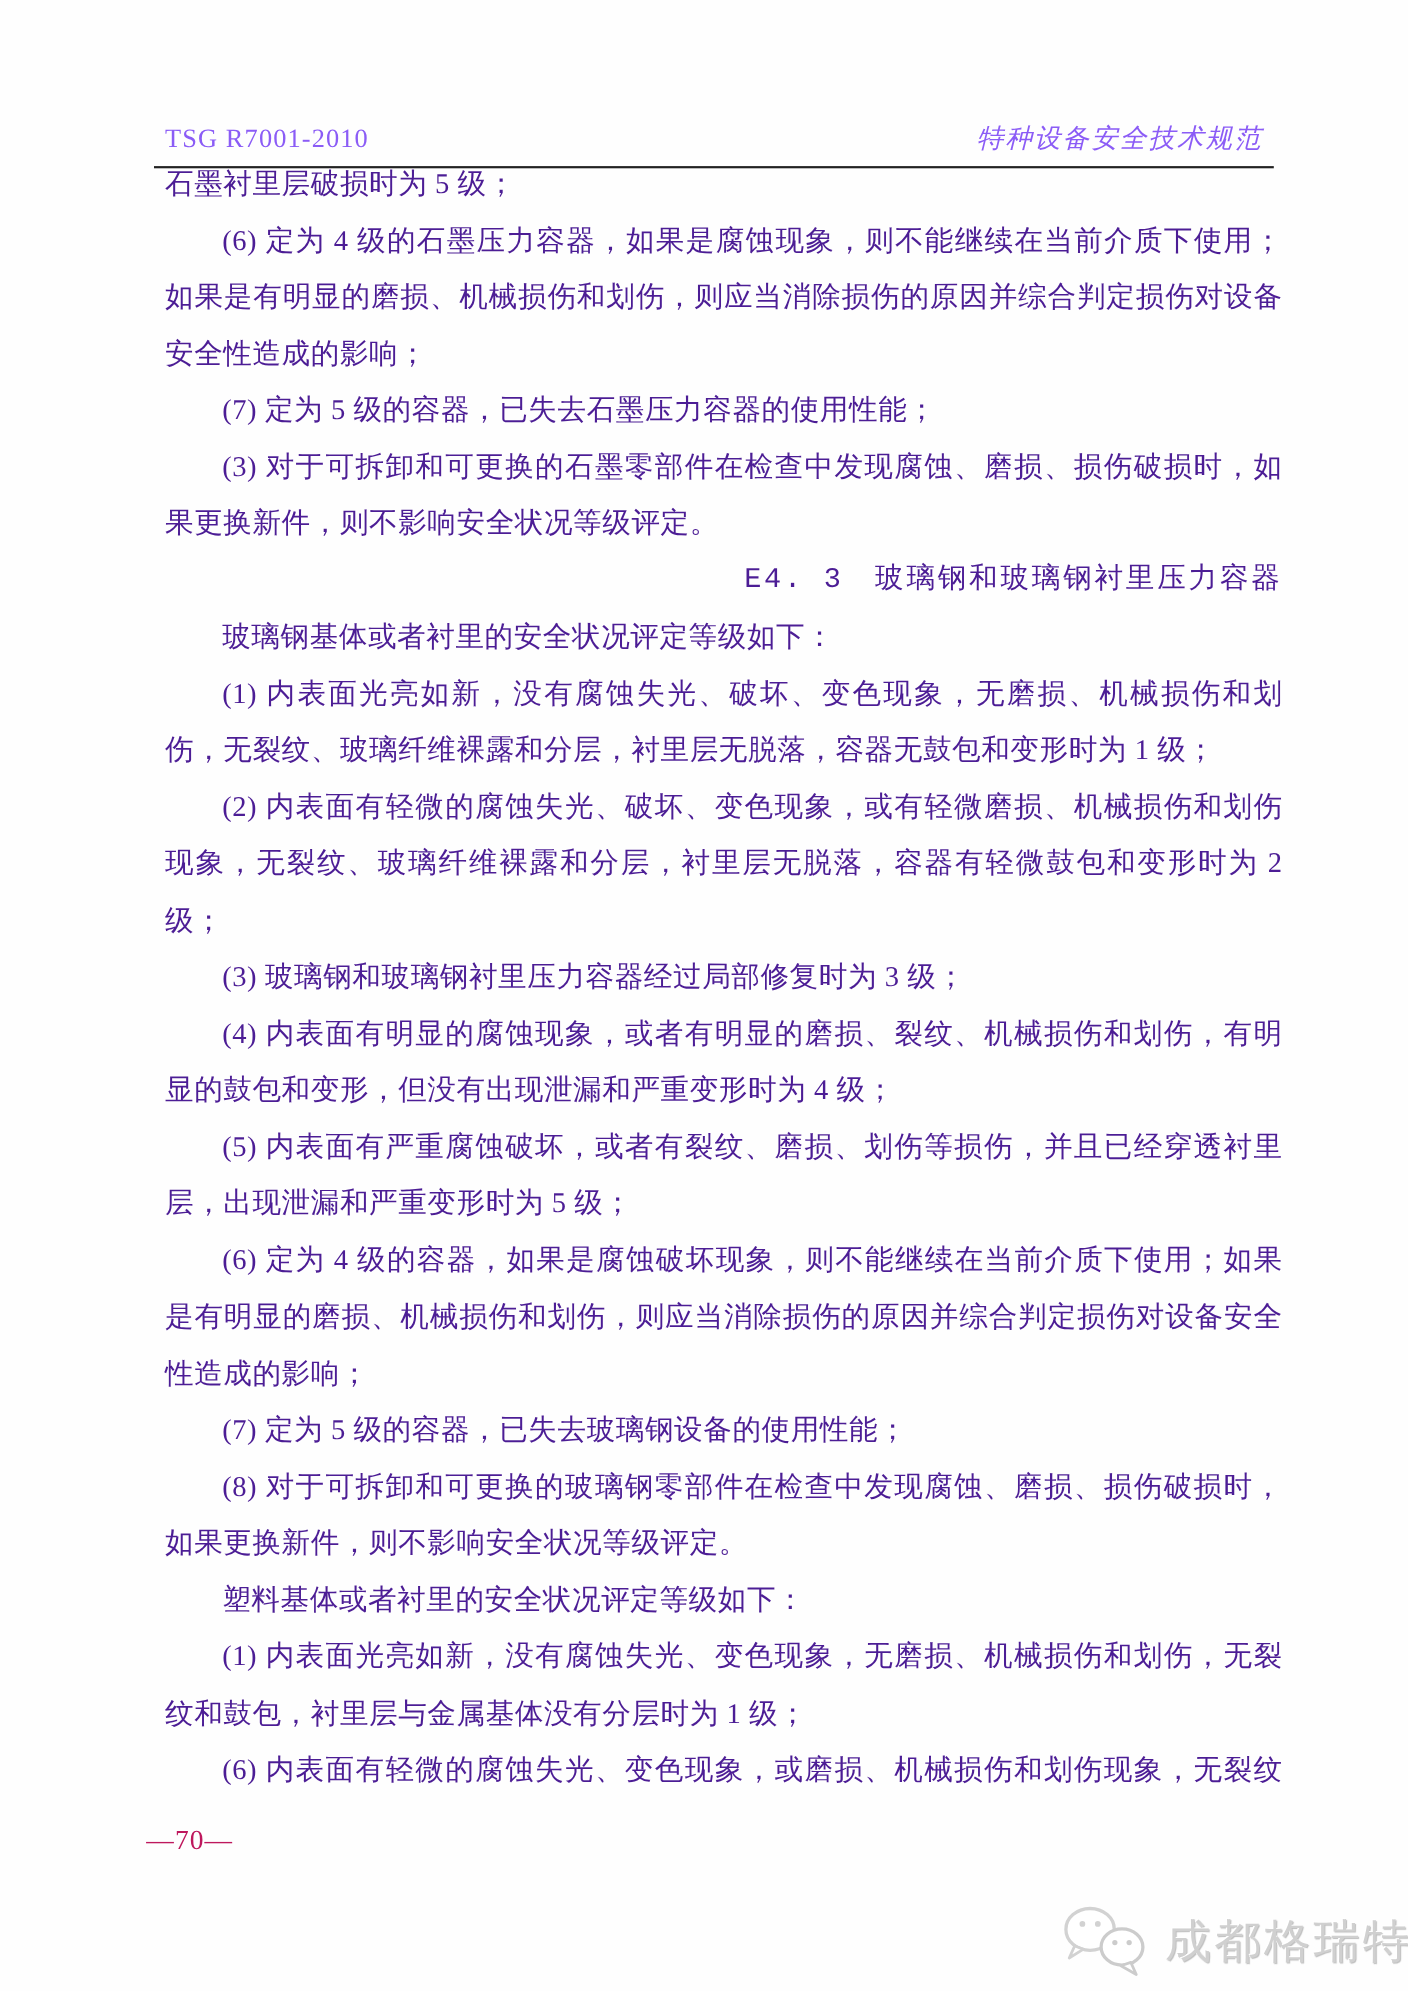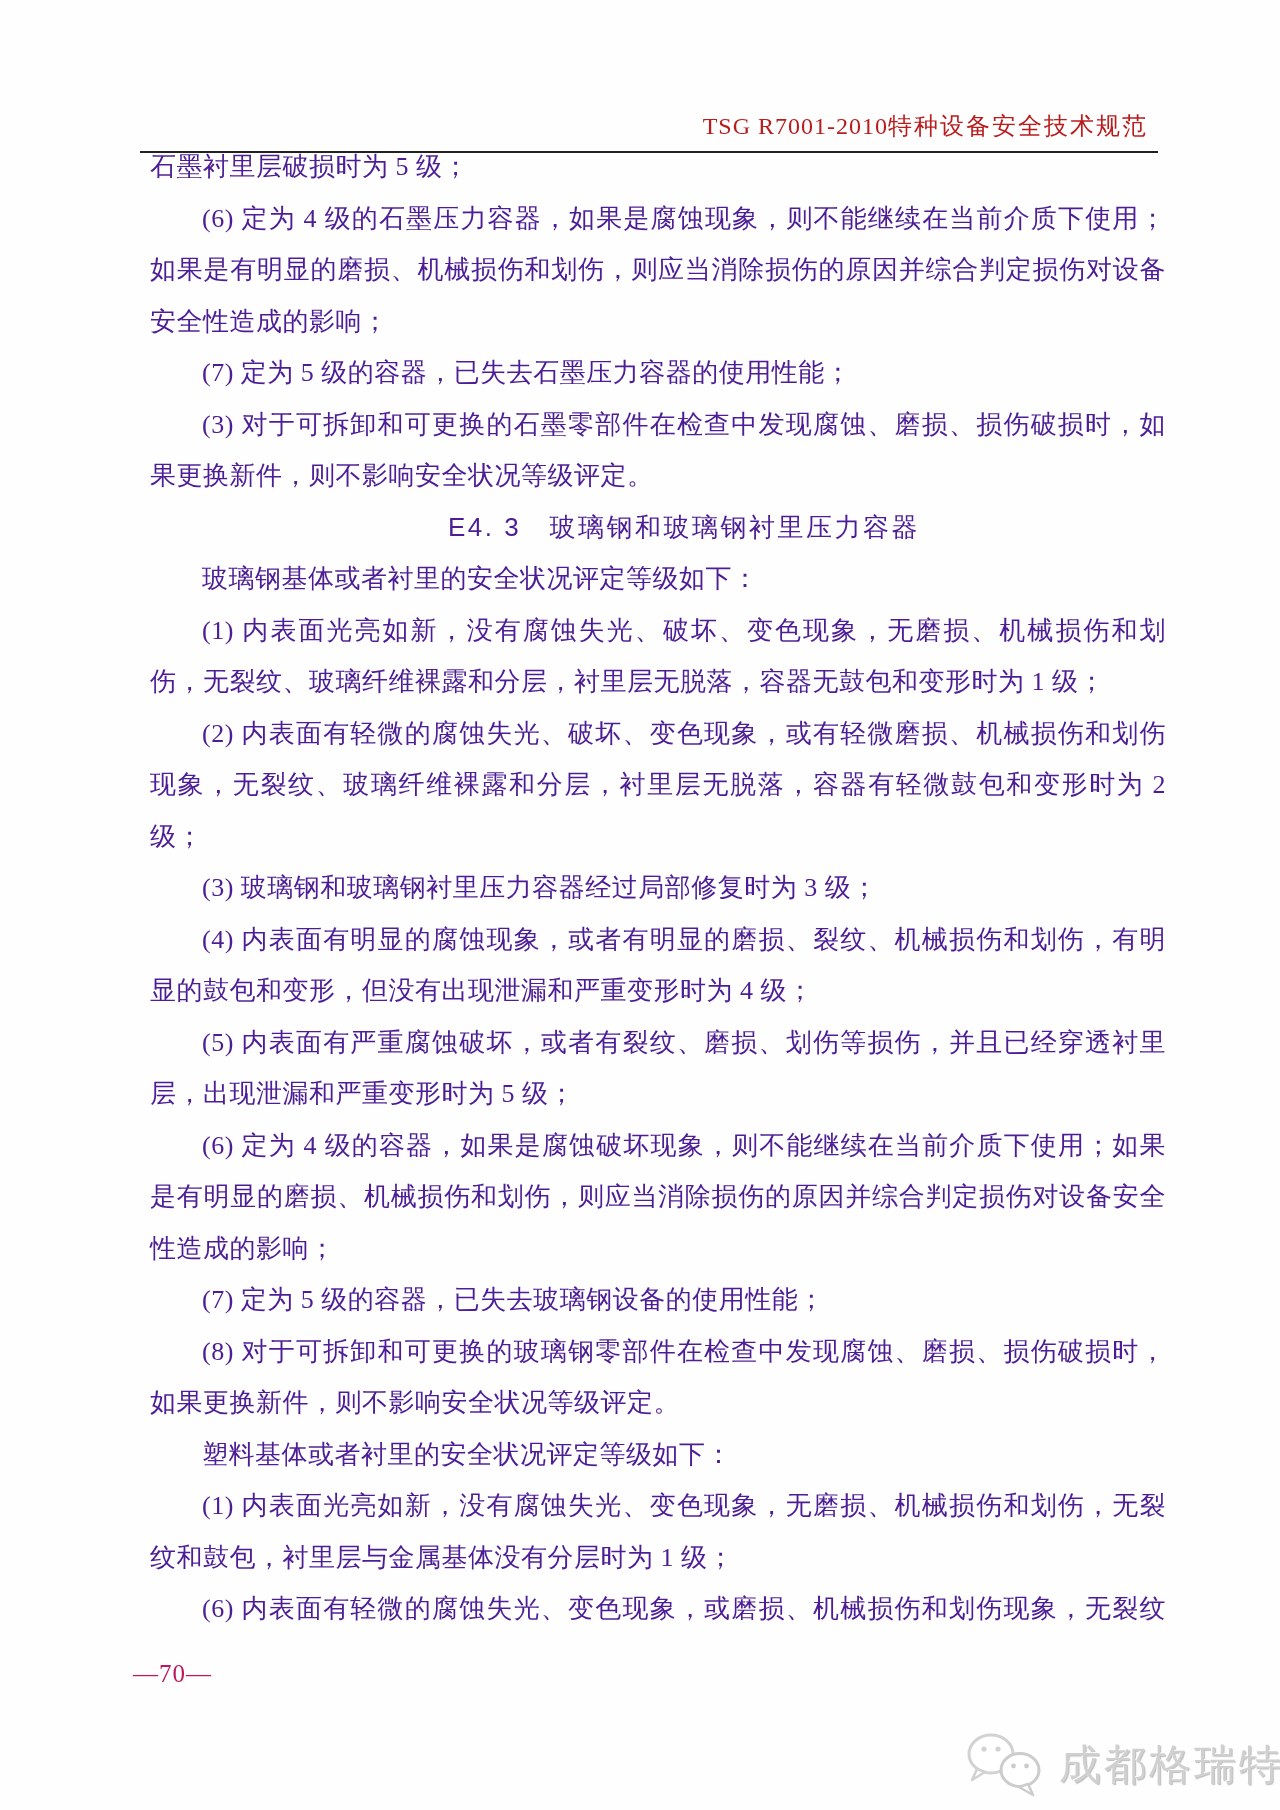--- a/index.html
+++ b/index.html
@@ -13,28 +13,28 @@
   .page {
     position: relative;
     width: 1280px; height: 1810px;
     background: #fefefe;
   }
   
   .header {
     position: absolute;
     top: 110px; left: 150px; right: 132px;
     display: flex;
-    justify-content: flex-end;
+    justify-content: space-between;
     align-items: baseline;
     font-size: 24px;
     letter-spacing: 1px;
-    color: #b91c1c;
+    color: #8b5cf6;
   }
   .header .hleft { font-family: "Liberation Serif", serif; }
-  .header .hright { font-family: "Liberation Serif", serif; letter-spacing: 2px; }
+  .header .hright { font-family: "Liberation Serif", serif; letter-spacing: 2px; font-style: italic; }
   .header-rule {
     position: absolute;
     top: 151px; left: 140px;
     width: 1018px; height: 2px;
     background: #222222;
   }
   
   .doc-body {
     position: absolute;
     top: 141px; left: 150px;
@@ -43,22 +43,22 @@
     line-height: 51.5px;
     letter-spacing: 0.5px;
     color: #4c1d95;
   }
   .para { margin: 0; text-align: justify; }
   .para.continuation { text-indent: 0; }
   .para.indent { text-indent: 2em; }
   .para.indent-cut { text-indent: 2em; text-align-last: justify; }
   .para.heading {
     text-indent: 2em;
-    text-align: center;
-    font-family: Liberation Sans, sans-serif;
+    text-align: right;
+    font-family: Liberation Mono, monospace;
     letter-spacing: 2.5px;
   }
   
   .page-number {
     position: absolute;
     left: 133px; top: 1660px;
     font-size: 25px;
     letter-spacing: 1px;
     color: #be185d;
     font-family: "Liberation Serif", serif;

